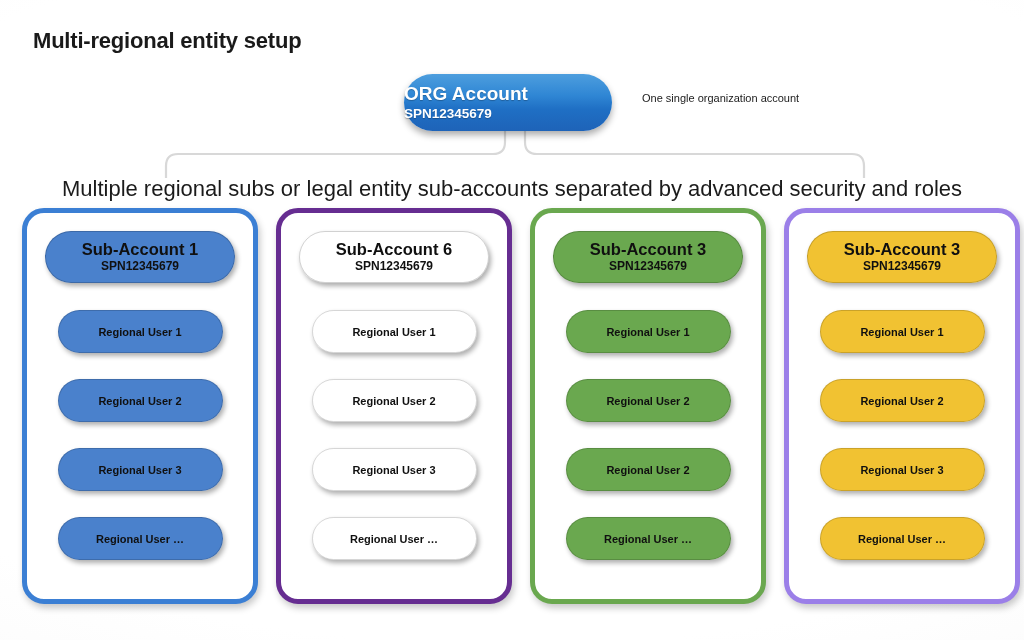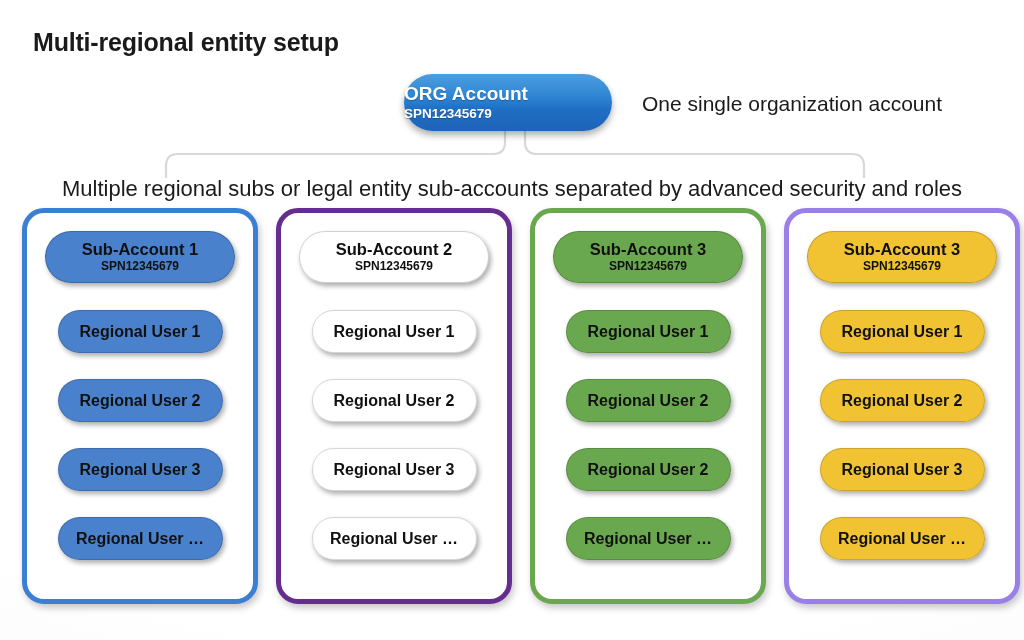--- a/index.html
+++ b/index.html
@@ -19,21 +19,21 @@
     inset: 0;
     background:
       radial-gradient(120% 90% at 50% 45%, #ffffff 0%, #ffffff 62%, #fbfbfb 82%, #f4f4f4 100%);
   }
 
   
   .title {
     position: absolute;
     left: 33px;
     top: 28px;
-    font-size: 25px;
+    font-size: 22px;
     font-weight: bold;
     color: #1a1a1a;
     letter-spacing: -0.2px;
     white-space: nowrap;
   }
 
   
   .org-pill {
     position: absolute;
     left: 404px;
@@ -60,21 +60,21 @@
     font-size: 13.5px;
     font-weight: bold;
     margin-top: 2px;
     text-shadow: 0 1px 1px rgba(0,0,0,0.25);
   }
 
   .org-note {
     position: absolute;
     left: 642px;
     top: 92px;
-    font-size: 21px;
+    font-size: 11px;
     color: #1b1b1b;
     white-space: nowrap;
   }
 
   
   .brace {
     position: absolute;
     left: 160px;
     top: 126px;
     width: 710px;
@@ -146,21 +146,21 @@
   .user-pill {
     width: 165px;
     height: 43px;
     border-radius: 22px;
     display: flex;
     align-items: center;
     justify-content: center;
     box-shadow: 2px 3px 5px rgba(0,0,0,0.32);
     border: 1px solid rgba(0,0,0,0.16);
     box-sizing: border-box;
-    font-size: 16px;
+    font-size: 11px;
     font-weight: bold;
     color: #101010;
     margin-bottom: 26px;
   }
   .user-pill:last-child { margin-bottom: 8px; }
 </style>
 </head>
 <body>
 
 <div id="slide">
@@ -189,21 +189,21 @@
         <div class="acct-spn">SPN12345679</div>
       </div>
       <div class="user-pill" style="background: linear-gradient(rgb(74, 129, 204) 0%, rgb(74, 129, 204) 100%);">Regional User 1</div>
       <div class="user-pill" style="background: linear-gradient(rgb(74, 129, 204) 0%, rgb(74, 129, 204) 100%);">Regional User 2</div>
       <div class="user-pill" style="background: linear-gradient(rgb(74, 129, 204) 0%, rgb(74, 129, 204) 100%);">Regional User 3</div>
       <div class="user-pill" style="background: linear-gradient(rgb(74, 129, 204) 0%, rgb(74, 129, 204) 100%);">Regional User …</div>
     </div>
 
     <div class="column" style="border-color: rgb(102, 45, 145);">
       <div class="acct-pill">
-        <div class="acct-name">Sub-Account 2</div>
+        <div class="acct-name">Sub-Account 6</div>
         <div class="acct-spn">SPN12345679</div>
       </div>
       <div class="user-pill">Regional User 1</div>
       <div class="user-pill">Regional User 2</div>
       <div class="user-pill">Regional User 3</div>
       <div class="user-pill">Regional User …</div>
     </div>
 
     <div class="column" style="border-color: rgb(106, 168, 79);">
       <div class="acct-pill" style="background: linear-gradient(rgb(106, 168, 79) 0%, rgb(106, 168, 79) 100%);">

